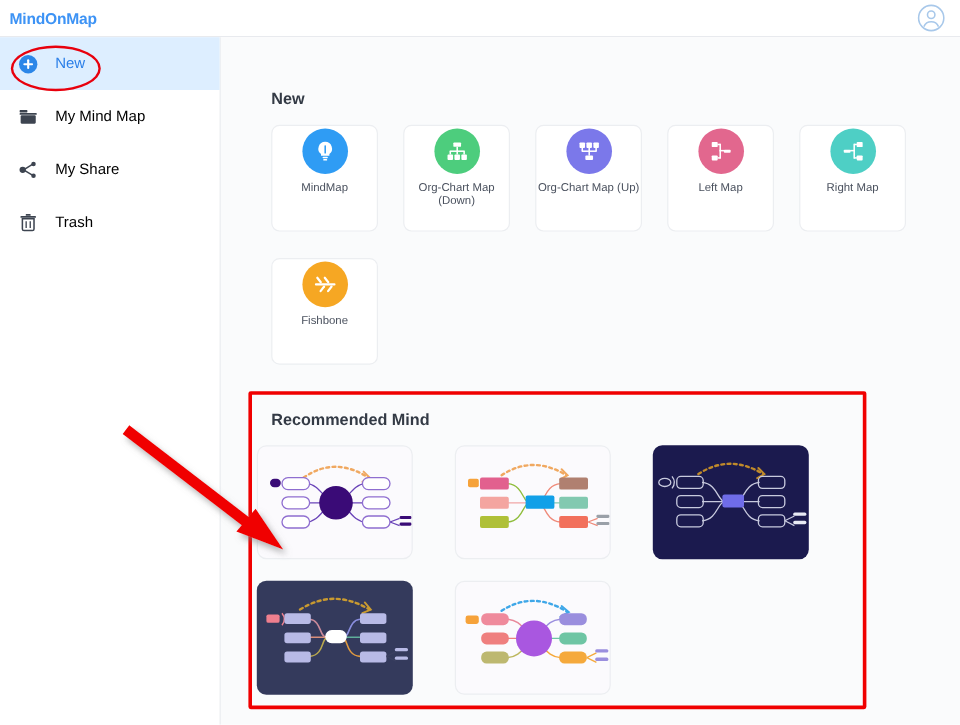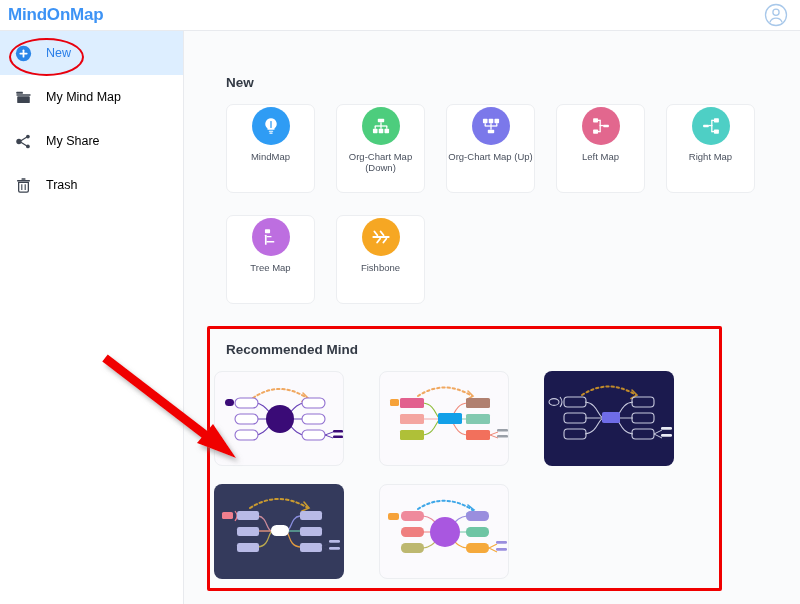--- a/index.html
+++ b/index.html
@@ -12,21 +12,21 @@
   #app { position: relative; width: 800px; height: 604px; }
 
   
   .topbar {
     position: absolute; top: 0; left: 0; width: 800px; height: 31px;
     background: #ffffff; border-bottom: 1px solid #e8eaee;
     display: flex; align-items: center; justify-content: space-between;
   }
   .logo { margin-left: 8px; display: flex; align-items: center; }
   .logo-text {
-    font-size: 17px; font-weight: bold; letter-spacing: -0.2px;
+    font-size: 13px; font-weight: bold; letter-spacing: -0.2px;
     color: #3d93f5; font-family: "Liberation Sans", sans-serif;
   }
   .avatar-wrap { margin-right: 12px; display: flex; align-items: center; }
 
   
   .sidebar {
     position: absolute; top: 31px; left: 0; width: 184px; height: 573px;
     background: #ffffff; border-right: 1px solid #e8eaee;
   }
   .nav-item {
@@ -245,31 +245,20 @@
               <rect x="12.8" y="5.2" width="2.6" height="1.4" fill="#fff"></rect>
               <rect x="12.8" y="17.4" width="2.6" height="1.4" fill="#fff"></rect>
             </svg>
           </div>
           <div class="tpl-label">Right Map</div>
         </div>
       </div>
 
       <div class="card-row row2">
 
-        <div class="tpl-card">
-          <div class="tpl-icon" style="background:#bd6ee0">
-            <svg width="22" height="22" viewBox="0 0 24 24">
-              <rect x="5.4" y="3.6" width="5.6" height="4.2" rx="0.8" fill="#fff"></rect>
-              <rect x="5.4" y="9.6" width="1.8" height="10.8" rx="0.6" fill="#fff"></rect>
-              <rect x="7" y="10.8" width="5.6" height="1.6" rx="0.6" fill="#fff"></rect>
-              <rect x="7" y="16.4" width="8.6" height="1.6" rx="0.6" fill="#fff"></rect>
-            </svg>
-          </div>
-          <div class="tpl-label">Tree Map</div>
-        </div>
 
         <div class="tpl-card">
           <div class="tpl-icon" style="background:#f6a723">
             <svg width="22" height="22" viewBox="0 0 24 24">
               <rect x="2.6" y="11" width="18.8" height="2" rx="1" fill="#fff"></rect>
               <rect x="5.4" y="4.4" width="2" height="7.2" rx="1" fill="#fff" transform="rotate(-38 6.4 8)"></rect>
               <rect x="12.2" y="4.4" width="2" height="7.2" rx="1" fill="#fff" transform="rotate(-38 13.2 8)"></rect>
               <rect x="8.4" y="12.4" width="2" height="7.2" rx="1" fill="#fff" transform="rotate(38 9.4 16)"></rect>
               <rect x="15.2" y="12.4" width="2" height="7.2" rx="1" fill="#fff" transform="rotate(38 16.2 16)"></rect>
             </svg>

